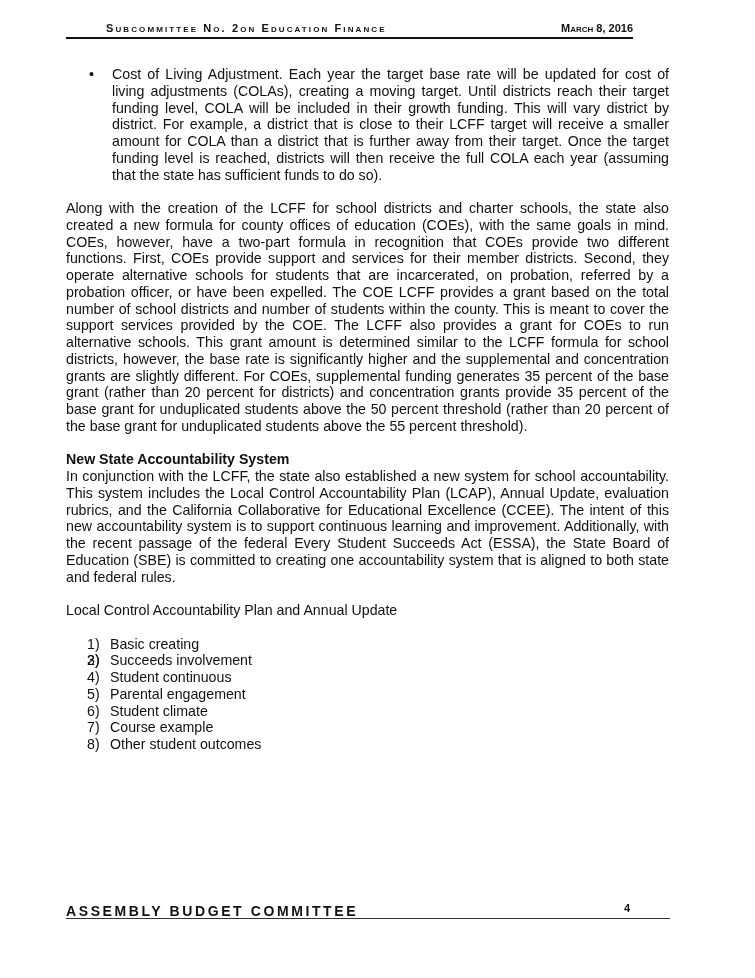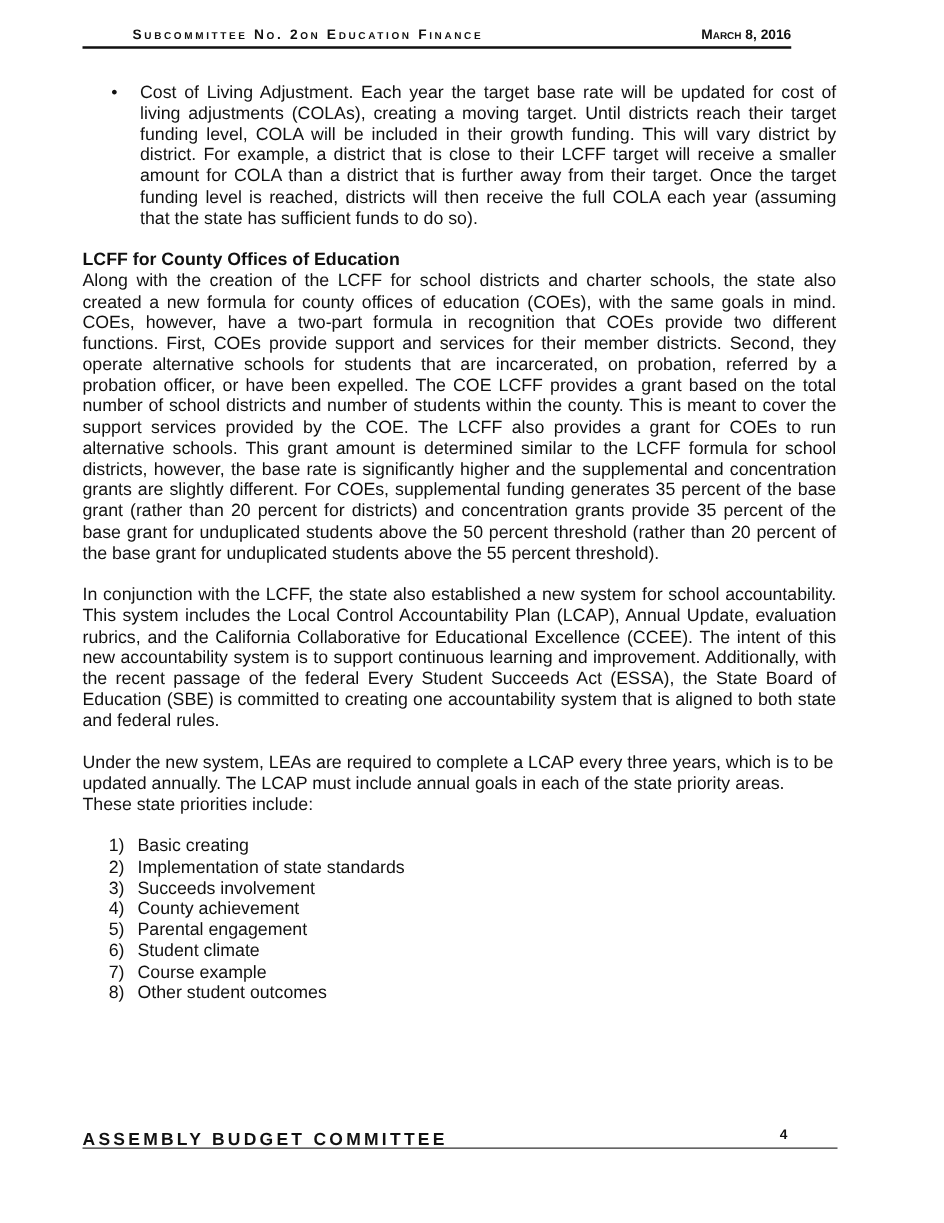--- a/index.html
+++ b/index.html
@@ -30,38 +30,38 @@
 </div>
 
 <div class="content">
   <div class="bullet-item just">
     <span class="bullet-dot">•</span>
     <span class="u">Cost of Living Adjustment.</span><span> Each year the target base rate will be updated for cost of living adjustments (COLAs), creating a moving target.  Until districts reach their target funding level, COLA will be included in their growth funding.  This will vary district by district.  For example, a district that is close to their LCFF target will receive a smaller amount for COLA than a district that is further away from their target.  Once the target funding level is reached, districts will then receive the full COLA each year (assuming that the state has sufficient funds to do so).</span>
   </div>
 
   <div class="spacer"></div>
 
-  <div class="bold">LCFF for County Offices of Education</div>
   <div class="just">Along with the creation of the LCFF for school districts and charter schools, the state also created a new formula for county offices of education (COEs), with the same goals in mind. COEs, however, have a two-part formula in recognition that COEs provide two different functions. First, COEs provide support and services for their member districts. Second, they operate alternative schools for students that are incarcerated, on probation, referred by a probation officer, or have been expelled. The COE LCFF provides a grant based on the total number of school districts and number of students within the county. This is meant to cover the support services provided by the COE. The LCFF also provides a grant for COEs to run alternative schools. This grant amount is determined similar to the LCFF formula for school districts, however, the base rate is significantly higher and the supplemental and concentration grants are slightly different. For COEs, supplemental funding generates 35 percent of the base grant (rather than 20 percent for districts) and concentration grants provide 35 percent of the base grant for unduplicated students above the 50 percent threshold (rather than 20 percent of the base grant for unduplicated students above the 55 percent threshold).</div>
 
   <div class="spacer"></div>
 
+  <div class="bold">New State Accountability System</div>
   <div class="just">In conjunction with the LCFF, the state also established a new system for school accountability. This system includes the Local Control Accountability Plan (LCAP), Annual Update, evaluation rubrics, and the California Collaborative for Educational Excellence (CCEE). The intent of this new accountability system is to support continuous learning and improvement. Additionally, with the recent passage of the federal Every Student Succeeds Act (ESSA), the State Board of Education (SBE) is committed to creating one accountability system that is aligned to both state and federal rules.</div>
 
   <div class="spacer"></div>
 
-  <div>Under the new system, LEAs are required to complete a LCAP every three years, which is to be updated annually.  The LCAP must include annual goals in each of the state priority areas. These state priorities include:</div>
+  <div class="u">Local Control Accountability Plan and Annual Update</div>
 
   <div class="spacer"></div>
 
   <ol class="list">
     <li><span class="num">1)</span><span>Basic creating</span></li>
-    <li><span class="num">2)</span><span>Implementation of state standards</span></li>
+    <li><span class="num">2)</span></li>
     <li><span class="num">3)</span><span>Succeeds involvement</span></li>
-    <li><span class="num">4)</span><span>County achievement</span></li>
+    <li><span class="num">4)</span><span>Student continuous</span></li>
     <li><span class="num">5)</span><span>Parental engagement</span></li>
     <li><span class="num">6)</span><span>Student climate</span></li>
     <li><span class="num">7)</span><span>Course example</span></li>
     <li><span class="num">8)</span><span>Other student outcomes</span></li>
   </ol>
 </div>
 
 <div class="footer">
   <span class="footer-left">ASSEMBLY BUDGET COMMITTEE</span>
   <span class="footer-right">4</span>

